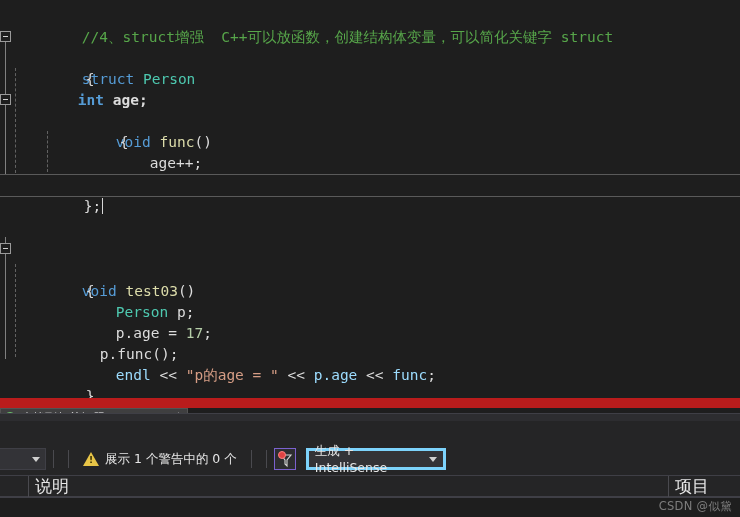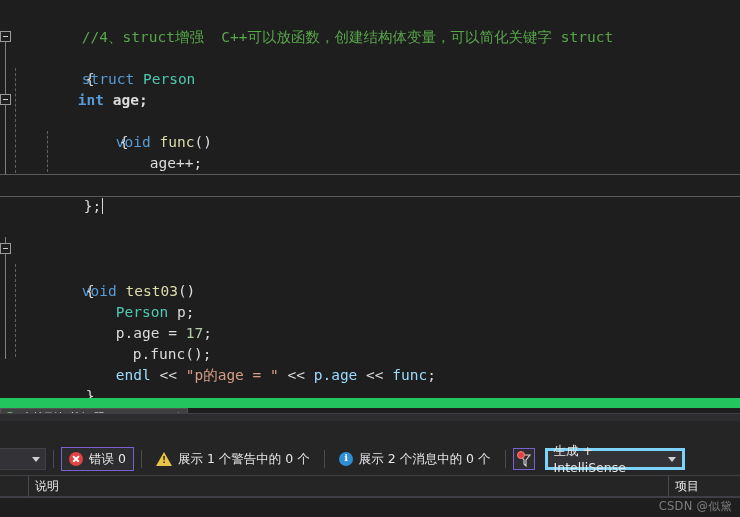--- a/index.html
+++ b/index.html
@@ -2,21 +2,21 @@
 <html><head>
 <meta charset="utf-8">
 <style>
   * { box-sizing: border-box; margin: 0; padding: 0; }
   html, body {
     width: 740px; height: 517px;
     background: #1e1e1e;
     font-family: "DejaVu Sans", "Liberation Sans", sans-serif;
     overflow: hidden;
   }
-  #app { position: relative; width: 740px; height: 517px; background: #22c55e; }
+  #app { position: relative; width: 740px; height: 517px; background: #b91c1c; }
 
   
   .editor {
     position: absolute; left: 0; top: 0; width: 740px; height: 398px;
     background: #1e1e1e; overflow: hidden;
   }
   .code {
     position: relative;
     font-family: "DejaVu Sans Mono", "Liberation Mono", monospace;
     font-size: 14.5px;
@@ -177,21 +177,21 @@
 
   
   .grid-header {
     position: absolute; left: 0; top: 54px; width: 740px; height: 22px;
     background: #252526; border-top: 1px solid #3f3f46;
     border-bottom: 1px solid #3f3f46;
   }
   .gh-cell {
     position: absolute; top: 0; height: 21px;
     display: flex; align-items: center; padding-left: 6px;
-    font-size: 12px; color: #e8e8e8;
+    font-size: 17px; color: #e8e8e8;
     border-left: 1px solid #4a4a4f;
     text-align: right;
   }
   .gh-desc { left: 28px; width: 640px; }
   .gh-proj { left: 668px; width: 72px; }
 
   .grid-body {
     position: absolute; left: 0; top: 76px; width: 740px; height: 41px;
     background: #1e1e1e; border-top: 1px solid #3f3f46;
   }
@@ -268,21 +268,21 @@
       </div>
 
       <div class="line" style="padding-left:46px;">
         <span class="c-type">Person</span><span class="c-plain"> p;</span>
       </div>
 
       <div class="line" style="padding-left:46px;">
         <span class="c-plain">p.age = </span><span class="c-num">17</span><span class="c-plain">;</span>
       </div>
 
-      <div class="line" style="padding-left:63px;">
+      <div class="line" style="padding-left:30px;">
         <span class="c-plain">p.func();</span>
       </div>
 
       <div class="line" style="padding-left:46px;">
         <span class="c-var">endl</span><span class="c-plain"> &lt;&lt; </span><span class="c-string">"p的age = "</span><span class="c-plain"> &lt;&lt; </span><span class="c-var">p.age</span><span class="c-plain"> &lt;&lt; </span><span class="c-var">func</span><span class="c-plain">;</span>
       </div>
 
       <div class="line" style="padding-left:16px;">
         <span class="c-brace">}</span>
       </div>
@@ -305,38 +305,30 @@
   <div class="panel">
 
     <div class="panel-toolbar">
 
       <div class="combo-left">
         <span class="chev"></span>
       </div>
 
       <span class="sep"></span>
 
-      <div class="tb-item selected">
-        <span class="ic-err"></span>
-        <span>错误 0</span>
-      </div>
 
       <span class="sep"></span>
 
       <div class="tb-item">
         <span class="ic-warn"></span>
         <span>展示 1 个警告中的 0 个</span>
       </div>
 
       <span class="sep"></span>
 
-      <div class="tb-item">
-        <span class="ic-info"></span>
-        <span>展示 2 个消息中的 0 个</span>
-      </div>
 
       <span class="sep"></span>
 
       <div class="filter-btn">
         <svg width="14" height="16" viewBox="0 0 14 16">
           <path d="M2 3 L12 3 L8 8 L8 14 L6 12 L6 8 Z" fill="none" stroke="#d8d8d8" stroke-width="1.1"></path>
         </svg>
         <span class="fdot"></span>
       </div>
 

